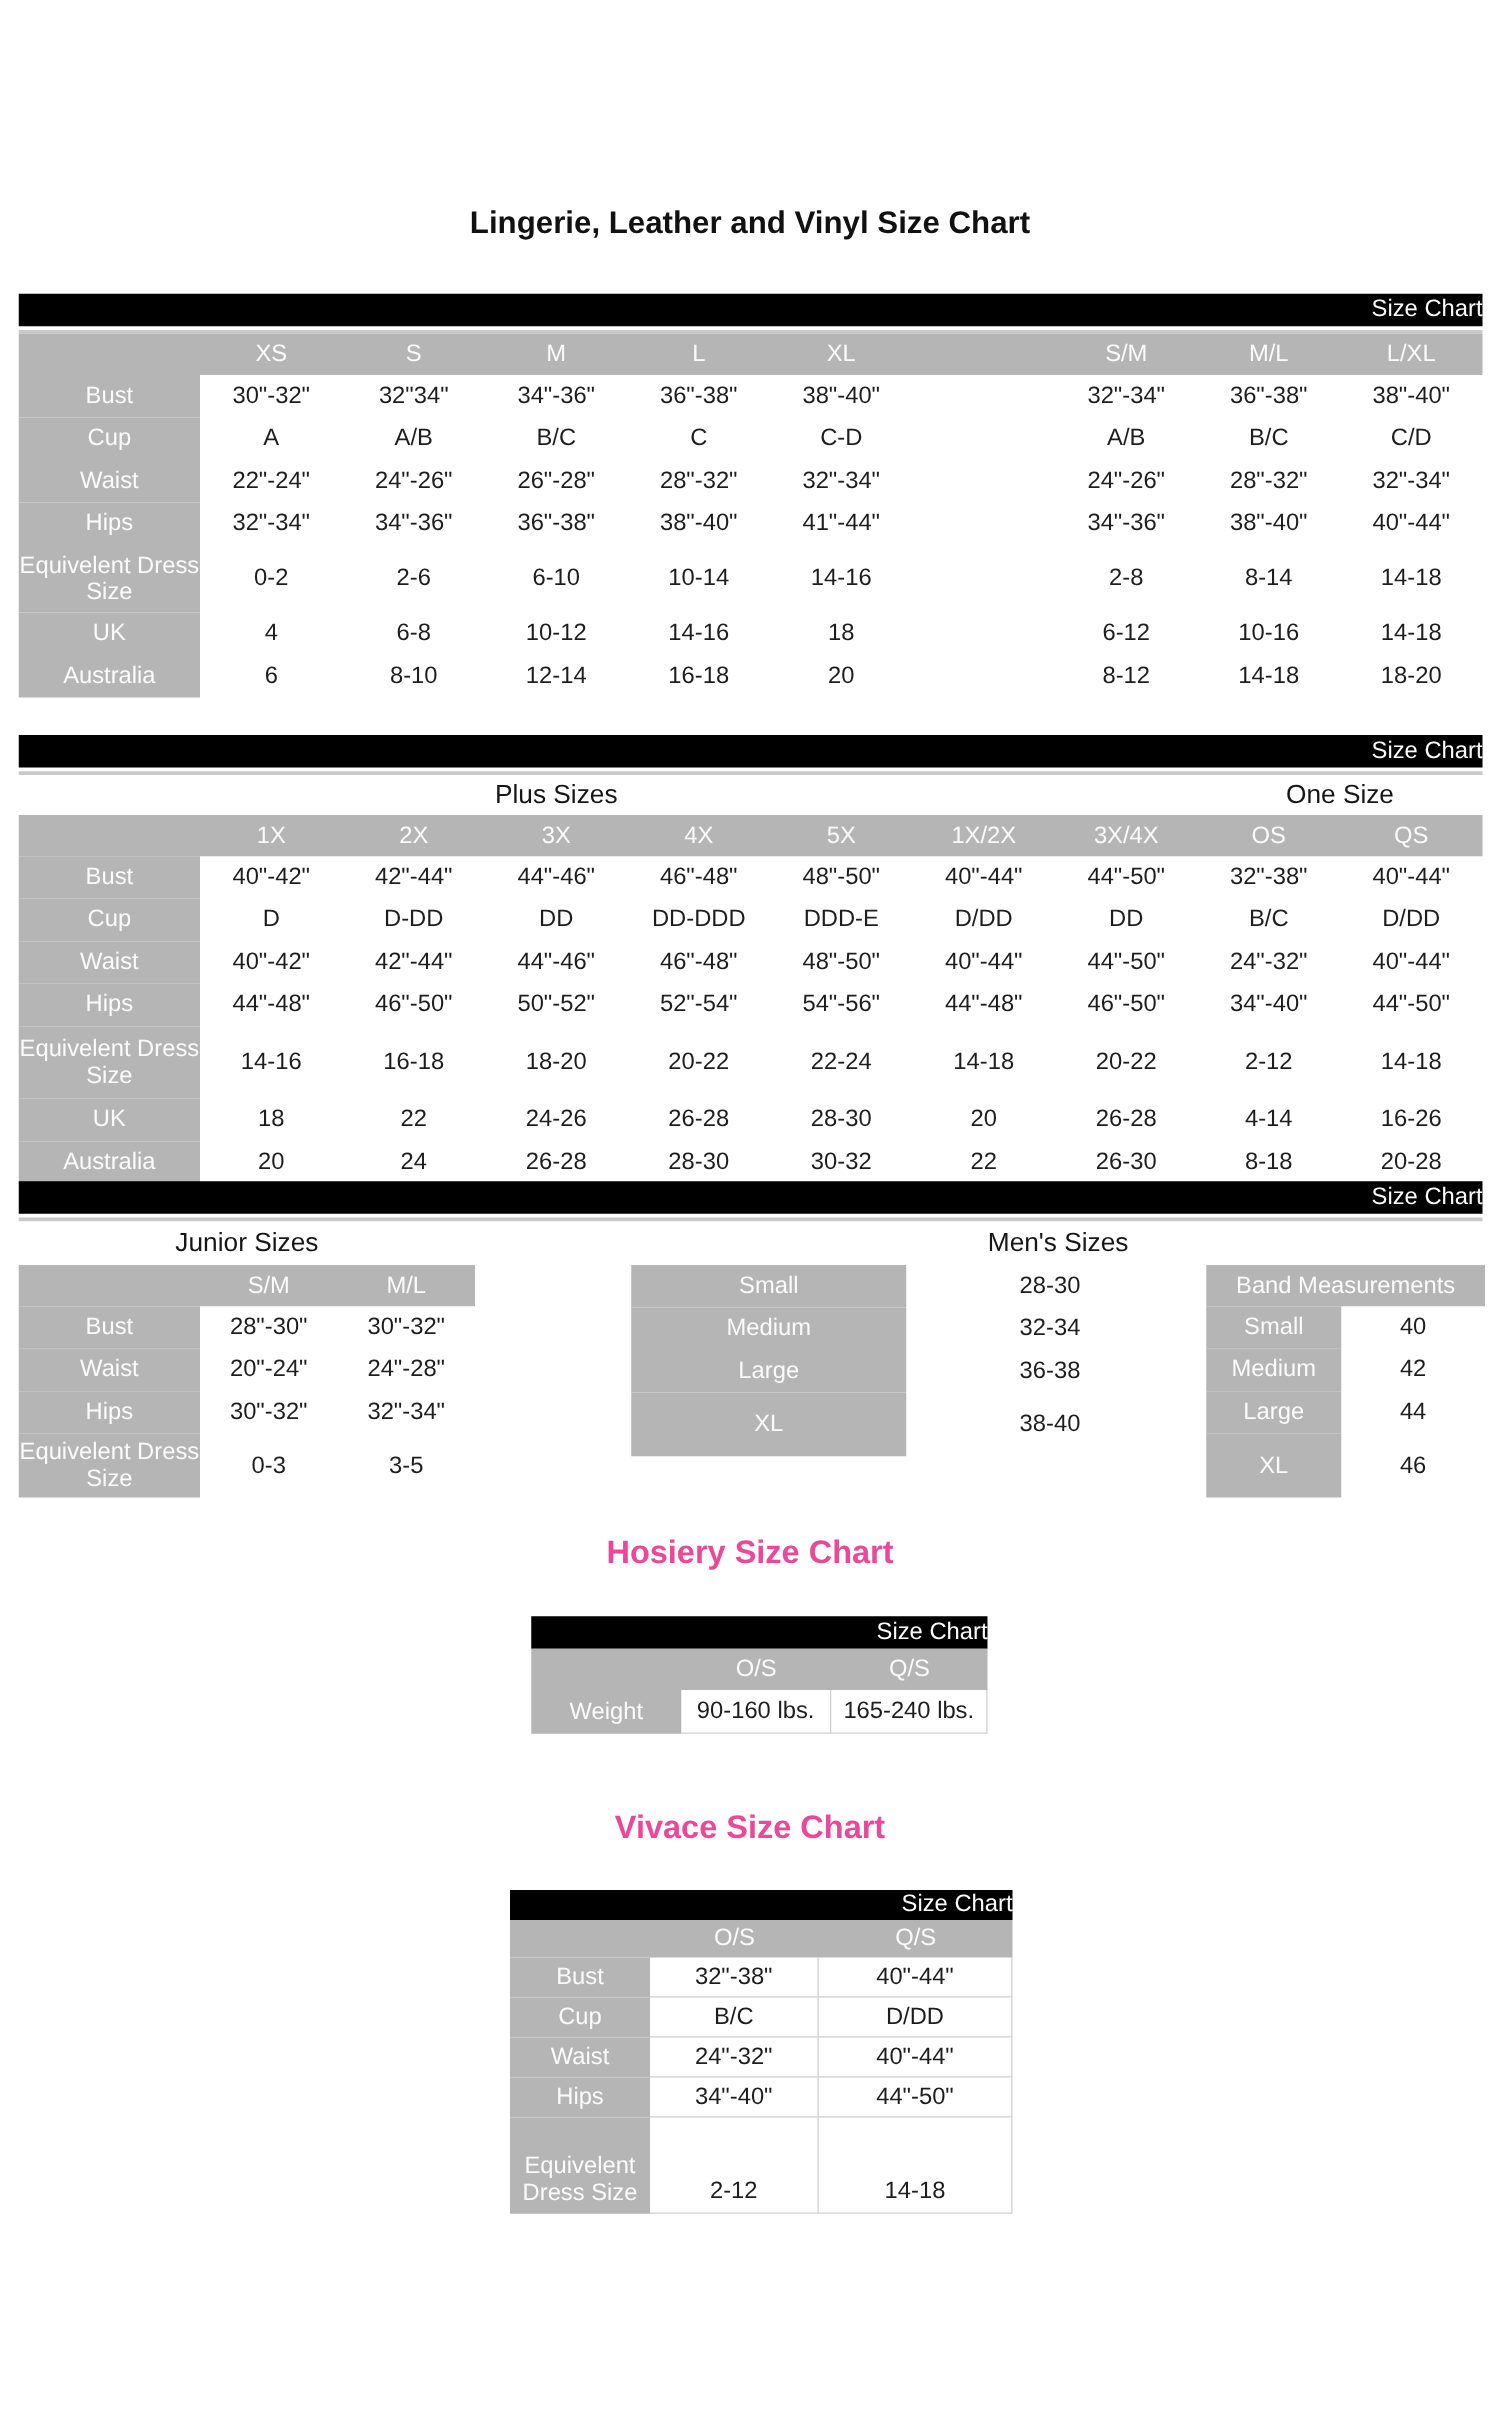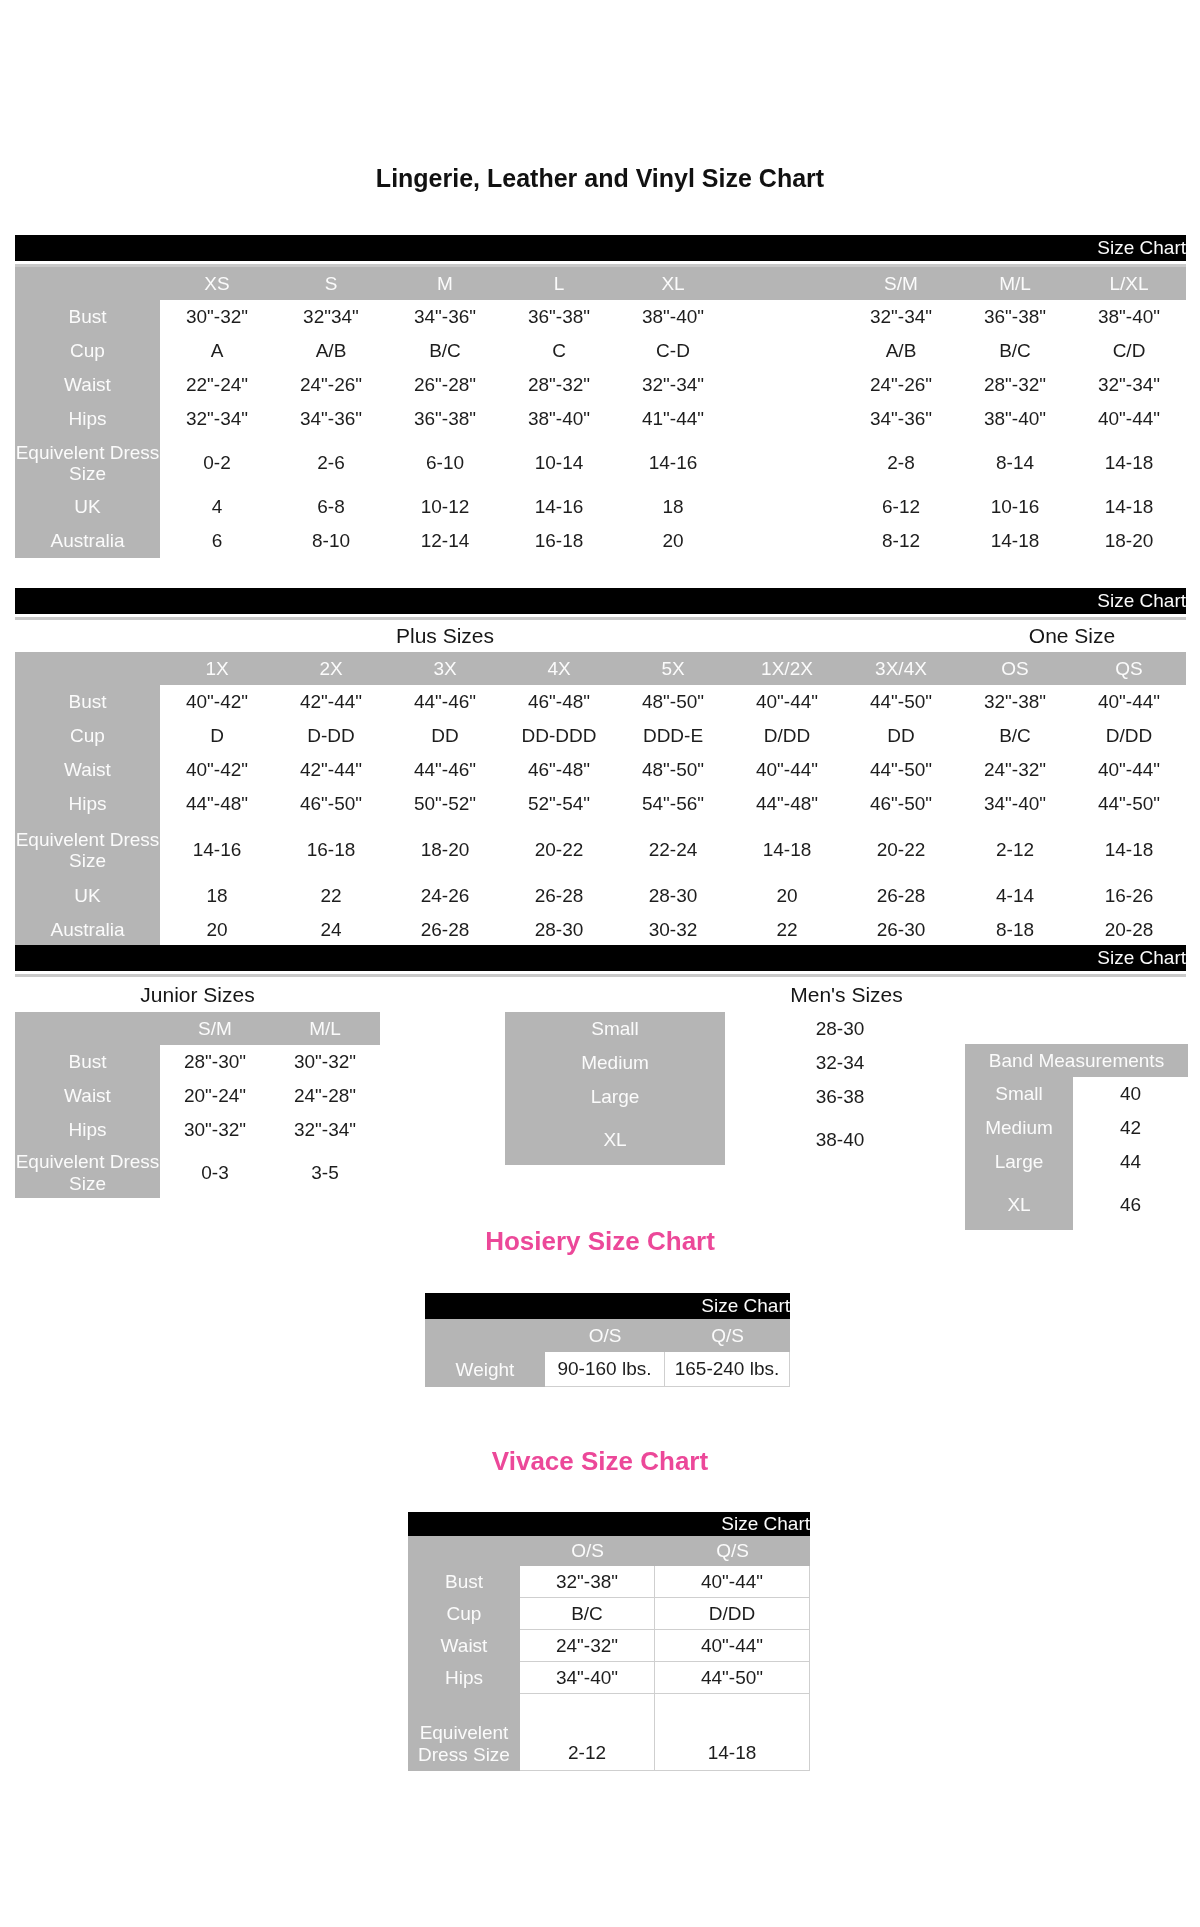--- a/index.html
+++ b/index.html
@@ -53,21 +53,21 @@
   .tblB .lbl-right{position:absolute;left:943px;width:228px;top:0;height:100%;}
   .tblB .tall{height:58px;}
 
   .sec3{position:absolute;left:15px;top:945px;width:1171px;}
   .sec3 .seclabel-row{position:relative;height:35px;}
   .sec3 .lbl-junior{position:absolute;left:0;width:365px;top:0;height:100%;}
   .sec3 .lbl-mens{position:absolute;left:490px;width:683px;top:0;height:100%;}
   .sec3 .tall{height:51px;}
   .jr-table{position:absolute;left:0;top:67px;width:365px;}
   .mw-table{position:absolute;left:490px;top:67px;width:450px;}
-  .mb-table{position:absolute;left:950px;top:67px;width:223px;margin-top:32px;}
+  .mb-table{position:absolute;left:950px;top:67px;width:223px;}
   .mhead{background:var(--gray);height:33px;display:flex;align-items:center;
     justify-content:center;color:var(--wtxt);font-size:19px;}
   .mw-table .mhead{padding-left:150px;}
 
   .hos-table{position:absolute;left:425px;top:1293px;width:365px;}
   .hos-table .trow{height:35px;}
   .viv-table{position:absolute;left:408px;top:1512px;width:402px;}
   .viv-table .szbar{height:24px;}
   .viv-table .hband{height:30px;}
   .viv-table .trow{height:32px;}

